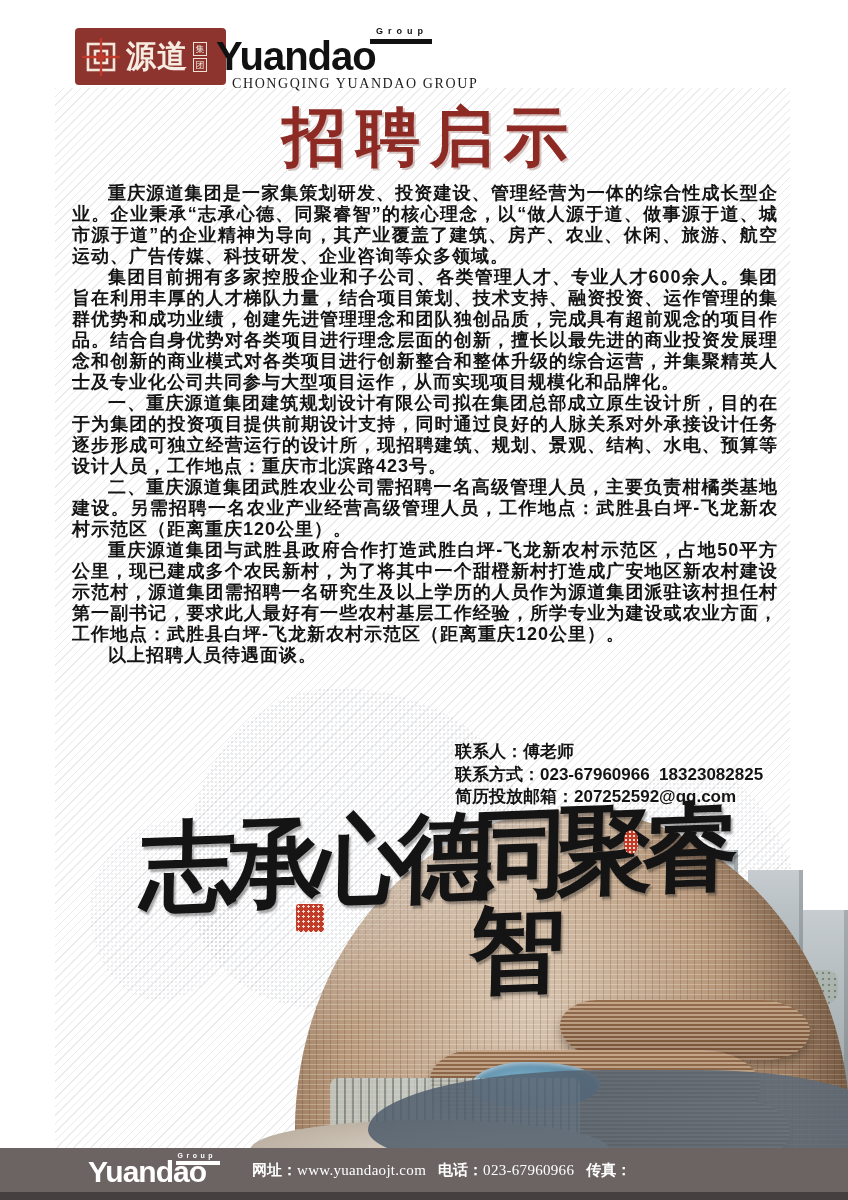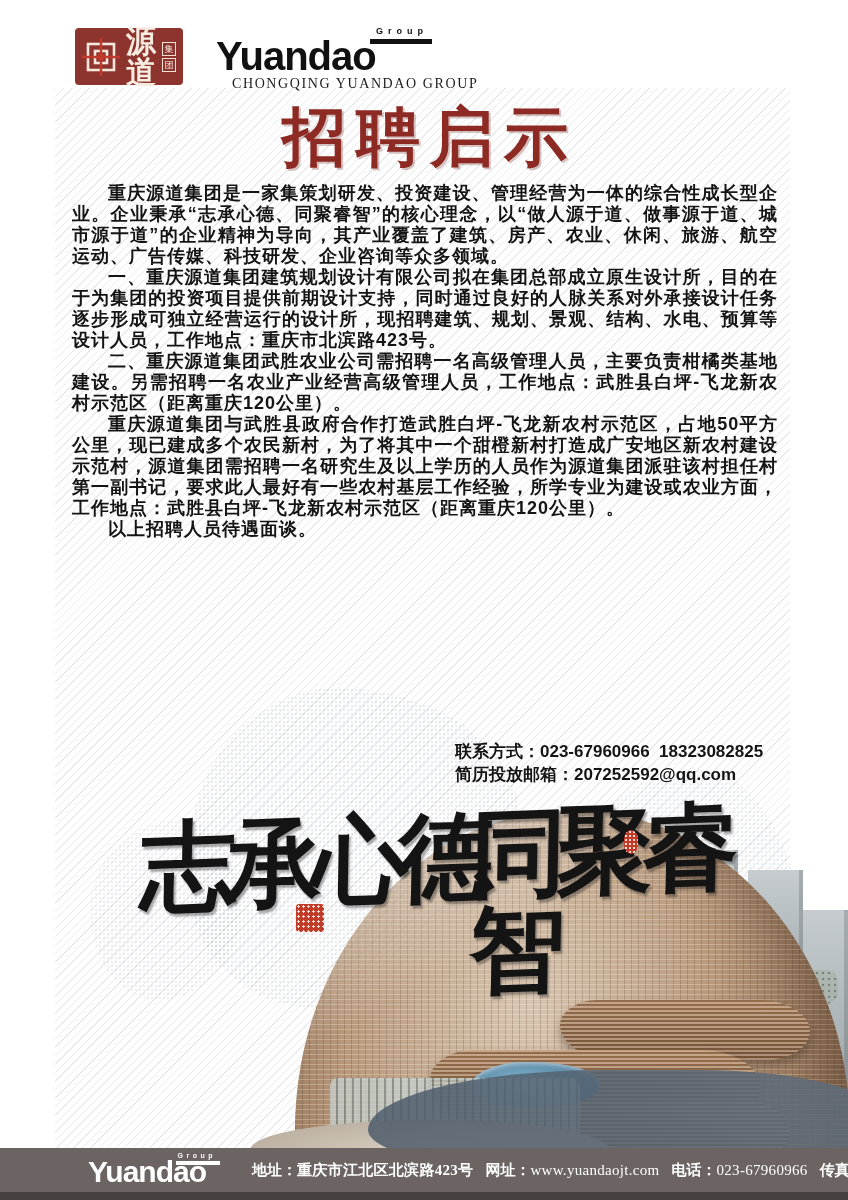--- a/index.html
+++ b/index.html
@@ -19,21 +19,21 @@
     position:absolute;
     background-image:radial-gradient(circle, rgba(120,124,138,0.55) 0.8px, transparent 1.1px);
     background-size:4px 4px; opacity:0.28;
   }
   .mapdots.m1 { left:190px; top:688px; width:330px; height:320px; border-radius:48% 60% 55% 42%/55% 45% 60% 40%; }
   .mapdots.m2 { left:560px; top:770px; width:250px; height:380px; border-radius:55% 45% 40% 60%/45% 60% 42% 58%; opacity:0.22; }
   .mapdots.m3 { left:90px; top:820px; width:150px; height:180px; border-radius:60% 40% 55% 45%/50%; opacity:0.2; }
 
   
   .logo-seal {
-    position:absolute; left:75px; top:28px; width:108px; height:57px;
+    position:absolute; left:75px; top:28px; width:151px; height:57px;
     background:#8e342e; border-radius:4px; color:#f6ece1;
     display:flex; align-items:center; padding:0 8px 0 6px; gap:5px;
   }
   .seal-emblem { width:40px; height:40px; flex:0 0 auto; }
   .seal-chars {
     font-family:"Liberation Serif", serif; font-weight:bold;
     font-size:30px; letter-spacing:1px; line-height:1;
     transform:scaleY(1.05);
   }
   .seal-sub { display:flex; flex-direction:column; gap:2px; }
@@ -214,48 +214,47 @@
     <span class="group">Group</span>
     <span class="macron"></span>
     <span class="name">Yuandao</span>
     <span class="subline">CHONGQING YUANDAO GROUP</span>
   </div>
 
   <div class="title">招聘启示</div>
 
   <div class="body-text">
     <p>重庆源道集团是一家集策划研发、投资建设、管理经营为一体的综合性成长型企业。企业秉承“志承心德、同聚睿智”的核心理念，以“做人源于道、做事源于道、城市源于道”的企业精神为导向，其产业覆盖了建筑、房产、农业、休闲、旅游、航空运动、广告传媒、科技研发、企业咨询等众多领域。</p>
+    <p>集团目前拥有多家控股企业和子公司、各类管理人才、专业人才600余人。集团旨在利用丰厚的人才梯队力量，结合项目策划、技术支持、融资投资、运作管理的集群优势和成功业绩，创建先进管理理念和团队独创品质，完成具有超前观念的项目作品。结合自身优势对各类项目进行理念层面的创新，擅长以最先进的商业投资发展理念和创新的商业模式对各类项目进行创新整合和整体升级的综合运营，并集聚精英人士及专业化公司共同参与大型项目运作，从而实现项目规模化和品牌化。</p>
     <p>一、重庆源道集团建筑规划设计有限公司拟在集团总部成立原生设计所，目的在于为集团的投资项目提供前期设计支持，同时通过良好的人脉关系对外承接设计任务逐步形成可独立经营运行的设计所，现招聘建筑、规划、景观、结构、水电、预算等设计人员，工作地点：重庆市北滨路423号。</p>
     <p>二、重庆源道集团武胜农业公司需招聘一名高级管理人员，主要负责柑橘类基地建设。另需招聘一名农业产业经营高级管理人员，工作地点：武胜县白坪-飞龙新农村示范区（距离重庆120公里）。</p>
     <p>重庆源道集团与武胜县政府合作打造武胜白坪-飞龙新农村示范区，占地50平方公里，现已建成多个农民新村，为了将其中一个甜橙新村打造成广安地区新农村建设示范村，源道集团需招聘一名研究生及以上学历的人员作为源道集团派驻该村担任村第一副书记，要求此人最好有一些农村基层工作经验，所学专业为建设或农业方面，工作地点：武胜县白坪-飞龙新农村示范区（距离重庆120公里）。</p>
     <p>以上招聘人员待遇面谈。</p>
   </div>
 
   <div class="contact">
+    <div>联系人：傅老师</div>
     <div>联系方式：023-67960966  18323082825</div>
     <div>简历投放邮箱：207252592@qq.com</div>
   </div>
 
   <div class="calli">
     <span class="grp g1">志承心德</span>
     <span class="grp g2">同聚睿智</span>
     <span class="stamp s1"></span>
     <span class="stamp s2"></span>
   </div>
 
   <div class="footer">
     <div class="f-logo">
       <span class="group">Group</span>
       <span class="macron"></span>
       <span class="name">Yuandao</span>
     </div>
     <div class="f-info">
-      <span class="f-item">
-        <span class="lab">地址：</span><span class="val cn">重庆市江北区北滨路423号</span>
-      </span>
       <span class="f-item">
         <span class="lab">网址：</span><span class="val">www.yuandaojt.com</span>
       </span>
       <span class="f-item">
         <span class="lab">电话：</span><span class="val">023-67960966</span>
       </span>
       <span class="f-item">
         <span class="lab">传真：</span>
       </span>
     </div>

